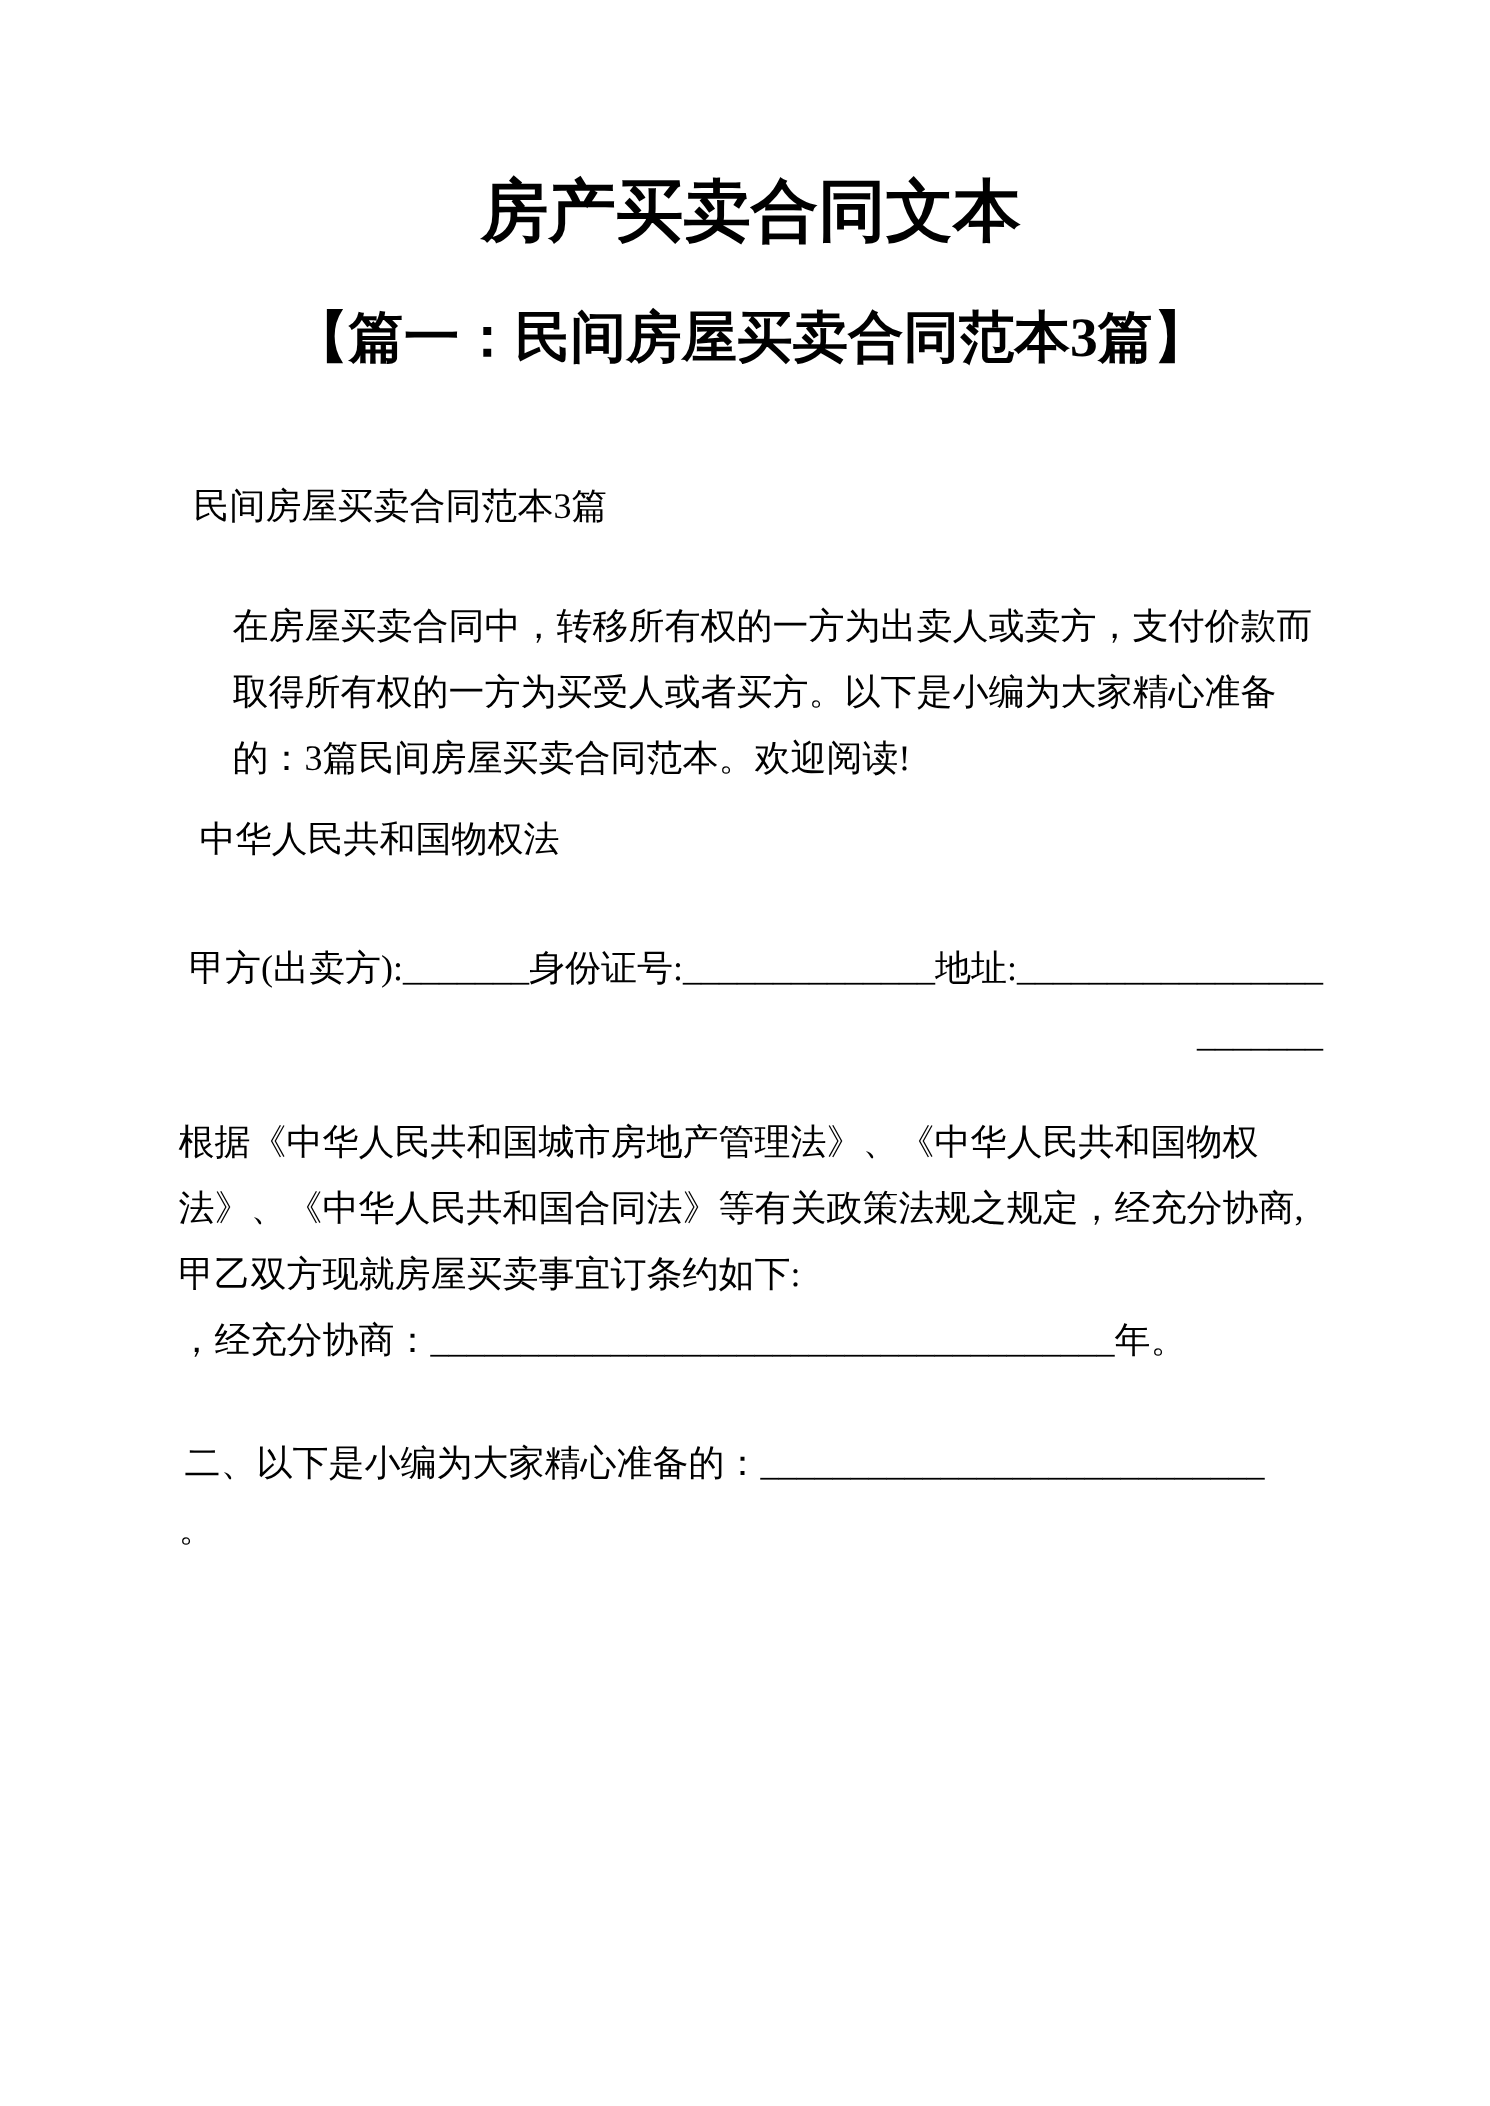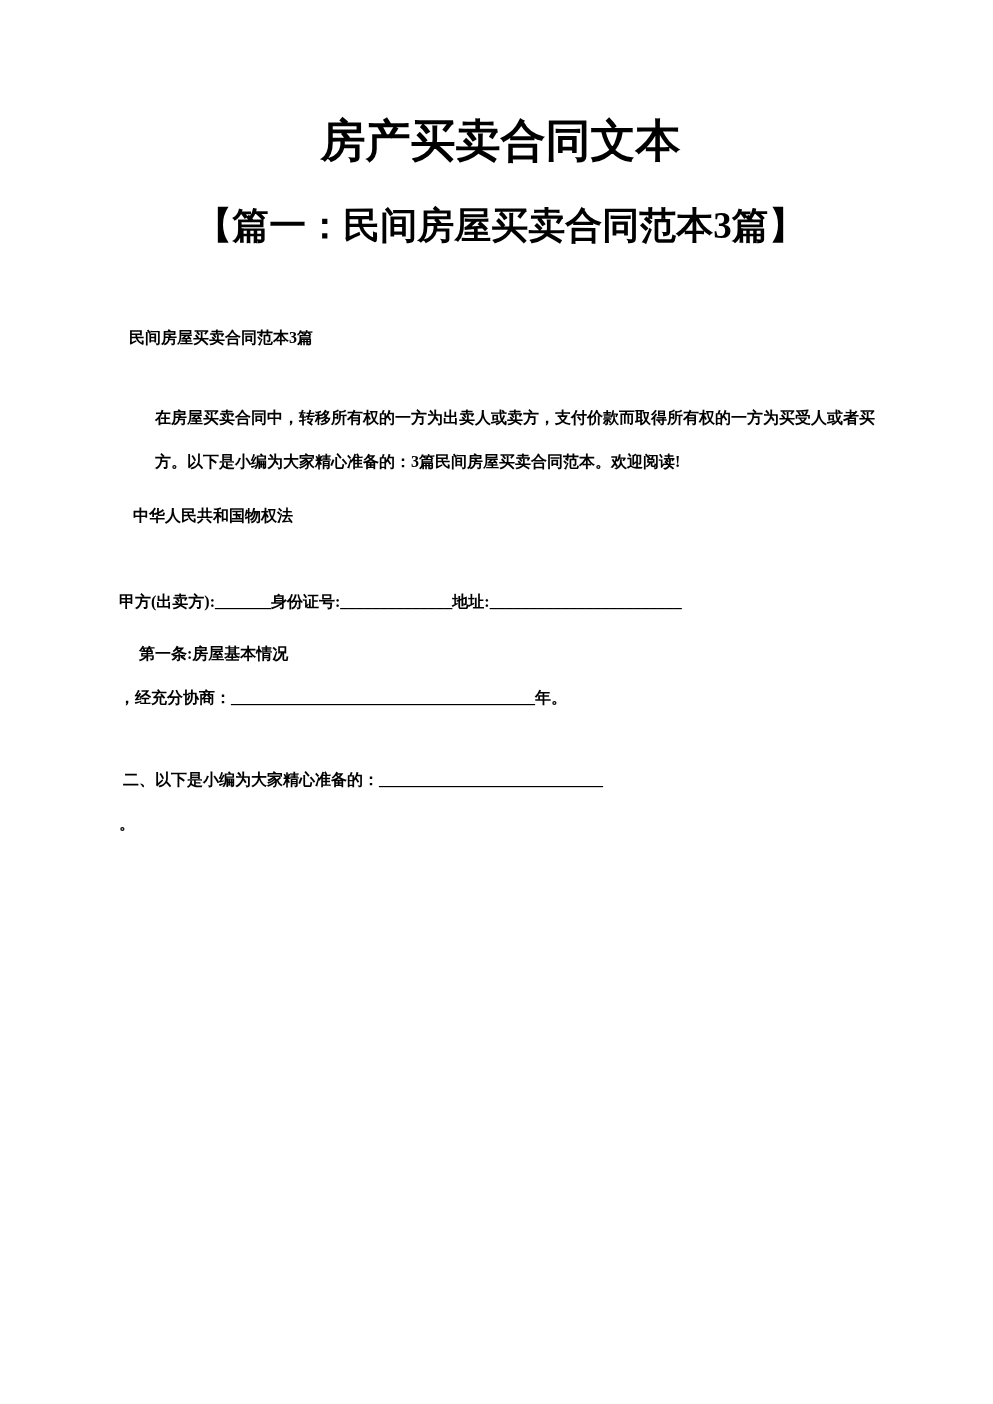--- a/index.html
+++ b/index.html
@@ -13,43 +13,43 @@
     height: 1404px;
     margin: 0 auto;
     box-sizing: border-box;
     padding: 0 111px 0 119px;
     background: #ffffff;
     font-family: "Liberation Serif", "DejaVu Serif", serif;
     color: #000000;
     overflow: hidden;
   }
   .par {
-    font-size: 16px;
+    font-size: 24px;
     line-height: 44px;
     margin: 0;
-    font-weight: 700;
+    font-weight: 400;
   }
   .doc-title {
     font-size: 45px;
     line-height: 62px;
     font-weight: 700;
     text-align: center;
     margin: 110px 0 0 0;
   }
   .doc-subtitle {
     font-size: 37px;
     line-height: 44px;
     font-weight: 700;
     text-align: center;
     margin: 32px 0 0 0;
   }
   .subheading      { margin-top: 68px; text-indent: 10px; }
   .intro           { margin-top: 36px; margin-left: 36px; }
   .sample-one      { margin-top: 10px; text-indent: 14px; }
-  .party-a         { margin-top: 42px; word-break: break-all; }
+  .party-a         { margin-top: 42px; word-break: break-all; text-align: right; }
   .party-b         { margin-top: 36px; word-break: break-all; }
   .legal           { margin-top: 28px; }
   .article-one     { margin-top: 8px;  text-indent: 20px; }
   .clause-one      { margin-top: 8px;  text-indent: 14px; }
   .build-year      { margin-top: 0;    word-break: break-all; }
   .clause-two      { margin-top: 38px; text-indent: 4px; word-break: break-all; }
   .period          { margin-top: 0; }
 </style>
 </head>
 <body>
@@ -62,22 +62,22 @@
 
   <p class="par subheading">民间房屋买卖合同范本3篇</p>
 
   <p class="par intro">在房屋买卖合同中，转移所有权的一方为出卖人或卖方，支付价款而取得所有权的一方为买受人或者买方。以下是小编为大家精心准备的：3篇民间房屋买卖合同范本。欢迎阅读!</p>
 
   <p class="par sample-one">中华人民共和国物权法</p>
 
   <p class="par party-a">甲方(出卖方):_______身份证号:______________地址:________________________</p>
 
 
+  <p class="par legal">根据《中华人民共和国城市房地产管理法》、《中华人民共和国物权法》、《中华人民共和国合同法》等有关政策法规之规定，经充分协商,甲乙双方现就房屋买卖事宜订条约如下:</p>
 
-  <p class="par article-one">第一条:房屋基本情况</p>
 
 
   <p class="par build-year">，经充分协商：______________________________________年。</p>
 
   <p class="par clause-two">二、以下是小编为大家精心准备的：____________________________</p>
 
   <p class="par period">。</p>
 
 </div>
 

